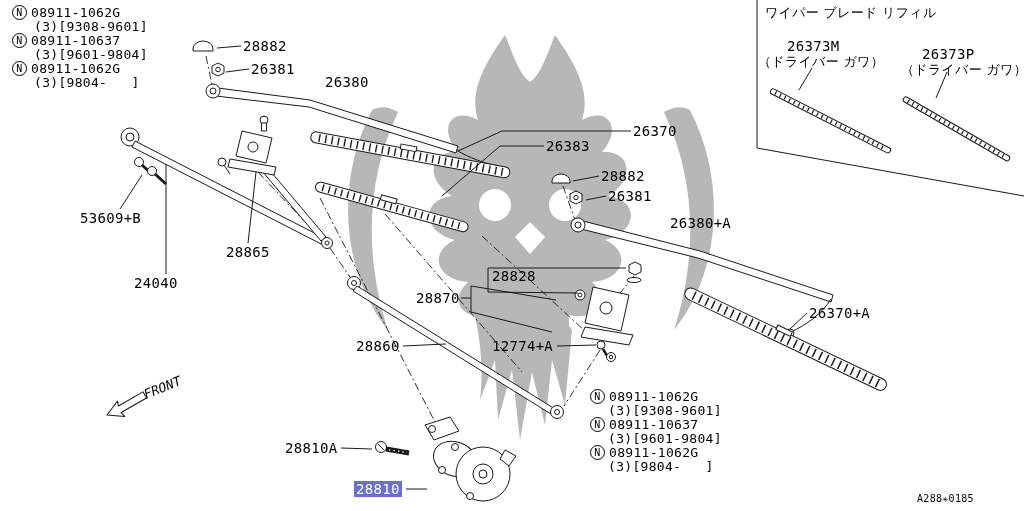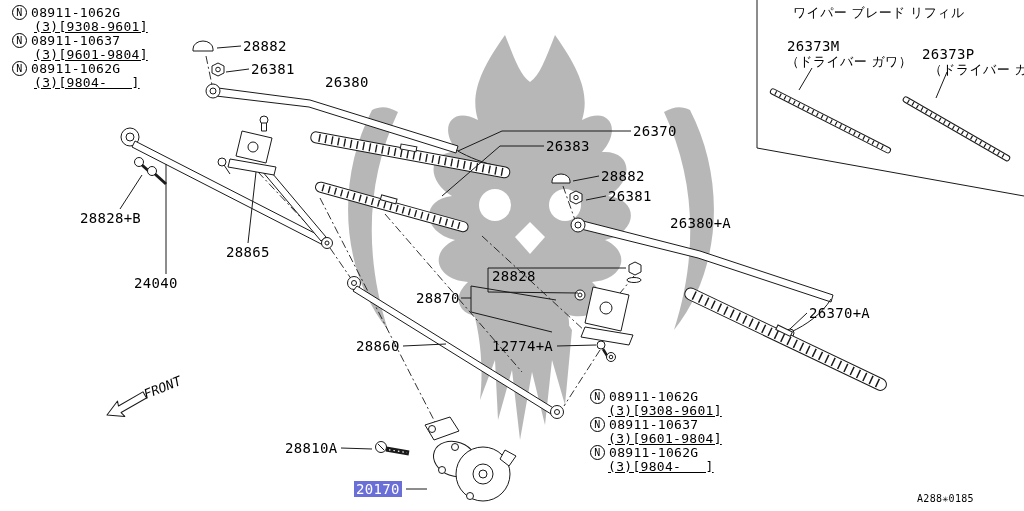--- a/index.html
+++ b/index.html
@@ -2,22 +2,22 @@
 <html><head>
 <meta charset="utf-8">
 <title>Wiper Parts Diagram</title>
 <style>
   html,body{margin:0;padding:0;background:#fff;}
   .stage{position:relative;width:1024px;height:511px;background:#ffffff;overflow:hidden;
          font-family:"DejaVu Sans Mono",monospace;color:#000;}
   .stage svg{position:absolute;left:0;top:0;}
   .lbl{position:absolute;font-size:14px;line-height:16px;white-space:pre;letter-spacing:.3px;}
   .note{font-size:13px;}
-  .sub{font-size:13px;text-decoration:underline;}
-  .jp{font-size:13px;font-family:"DejaVu Sans",sans-serif;margin-left:28px;}
+  .sub{font-size:13px;}
+  .jp{font-size:13px;font-family:"DejaVu Sans",sans-serif;}
   .plabel{cursor:pointer;text-align:right;}
   .ncirc{display:inline-block;width:13px;height:13px;border:1px solid #000;border-radius:50%;
          font-size:10px;line-height:13px;text-align:center;margin-right:4px;vertical-align:1px;}
   .refcode{font-size:10px;}
 </style>
 </head>
 <body>
 
 <div class="stage">
 
@@ -214,29 +214,29 @@
 
   <div class="lbl plabel" style="left:243px;top:38px">28882</div>
   <div class="lbl plabel" style="left:251px;top:61px">26381</div>
   <div class="lbl plabel" style="left:325px;top:74px">26380</div>
   <div class="lbl plabel" style="left:633px;top:123px">26370</div>
   <div class="lbl plabel" style="left:546px;top:138px">26383</div>
   <div class="lbl plabel" style="left:601px;top:168px">28882</div>
   <div class="lbl plabel" style="left:608px;top:188px">26381</div>
   <div class="lbl plabel" style="left:670px;top:215px">26380+A</div>
   <div class="lbl plabel" style="left:809px;top:305px">26370+A</div>
-  <div class="lbl plabel" style="left:80px;top:210px">28828+B</div>
+  <div class="lbl plabel" style="left:80px;top:210px">53609+B</div>
   <div class="lbl plabel" style="left:226px;top:244px">28865</div>
   <div class="lbl plabel" style="left:134px;top:275px">24040</div>
   <div class="lbl plabel" style="left:492px;top:268px">28828</div>
   <div class="lbl plabel" style="left:416px;top:290px">28870</div>
   <div class="lbl plabel" style="left:356px;top:338px">28860</div>
   <div class="lbl plabel" style="left:492px;top:338px">12774+A</div>
   <div class="lbl plabel" style="left:285px;top:440px">28810A</div>
-  <div class="lbl plabel" style="left: 354px; top: 481px; background: rgb(106, 111, 216); color: rgb(255, 255, 255); padding: 0px 2px;">20170</div>
+  <div class="lbl plabel" style="left: 354px; top: 481px; background: rgb(106, 111, 216); color: rgb(255, 255, 255); padding: 0px 2px;">28810</div>
 
   <div class="lbl jp" style="left:765px;top:5px">ワイパー ブレード リフィル</div>
   <div class="lbl plabel" style="left:787px;top:38px">26373M</div>
   <div class="lbl jp" style="left:758px;top:54px">（ドライバー ガワ）</div>
   <div class="lbl plabel" style="left:922px;top:46px">26373P</div>
   <div class="lbl jp" style="left:901px;top:62px">（ドライバー ガワ）</div>
 
   <div class="lbl note" style="left:590px;top:389px"><span class="ncirc">N</span><span>08911-1062G</span></div>
   <div class="lbl sub" style="left:608px;top:403px">(3)[9308-9601]</div>
   <div class="lbl note" style="left:590px;top:417px"><span class="ncirc">N</span><span>08911-10637</span></div>

